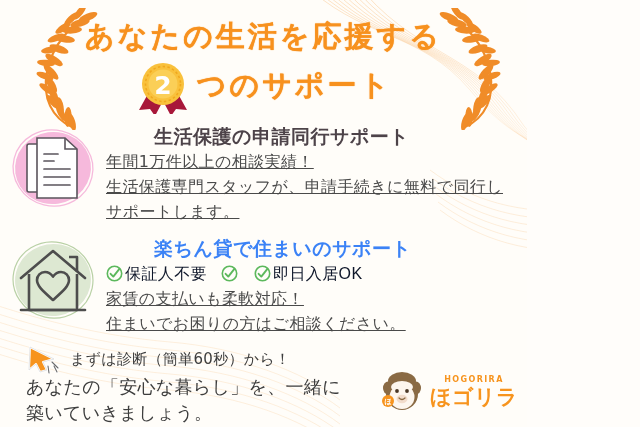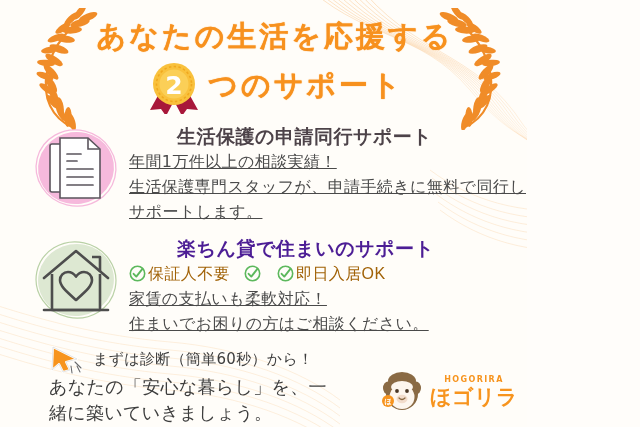--- a/index.html
+++ b/index.html
@@ -15,21 +15,20 @@
     background: #fffdfa;
     position: relative;
   }
 
   #page {
     position: relative;
     width: 527px;
     height: 427px;
     background: #fffdf9;
     overflow: hidden;
-    padding-left: 23px;
   }
 
   
   .bg-waves {
     position: absolute;
     inset: 0;
     pointer-events: none;
     z-index: 0;
   }
 
@@ -115,37 +114,37 @@
 
   .sup-heading {
     font-family: "DejaVu Sans", "Liberation Sans", sans-serif;
     font-size: 19px;
     font-weight: bold;
     line-height: 25px;
     letter-spacing: 0.5px;
     margin-left: 48px;
   }
   .sup-heading.pink  { color: #4d4349; }
-  .sup-heading.green { color: #4c1d95; }
+  .sup-heading.green { color: #3b82f6; }
 
   .sup-line {
     font-family: "DejaVu Sans", "Liberation Sans", sans-serif;
     font-size: 16px;
     color: #4a4a4a;
     line-height: 25px;
     letter-spacing: 0.4px;
     text-decoration: underline;
   }
 
   .check-row {
     display: flex;
     align-items: center;
     line-height: 25px;
     font-size: 16px;
-    color: #a16207;
+    color: #0f172a;
     letter-spacing: 0.4px;
   }
   .check-item {
     display: flex;
     align-items: center;
     margin-right: 14px;
     white-space: nowrap;
   }
   .check-icon {
     flex: 0 0 auto;

